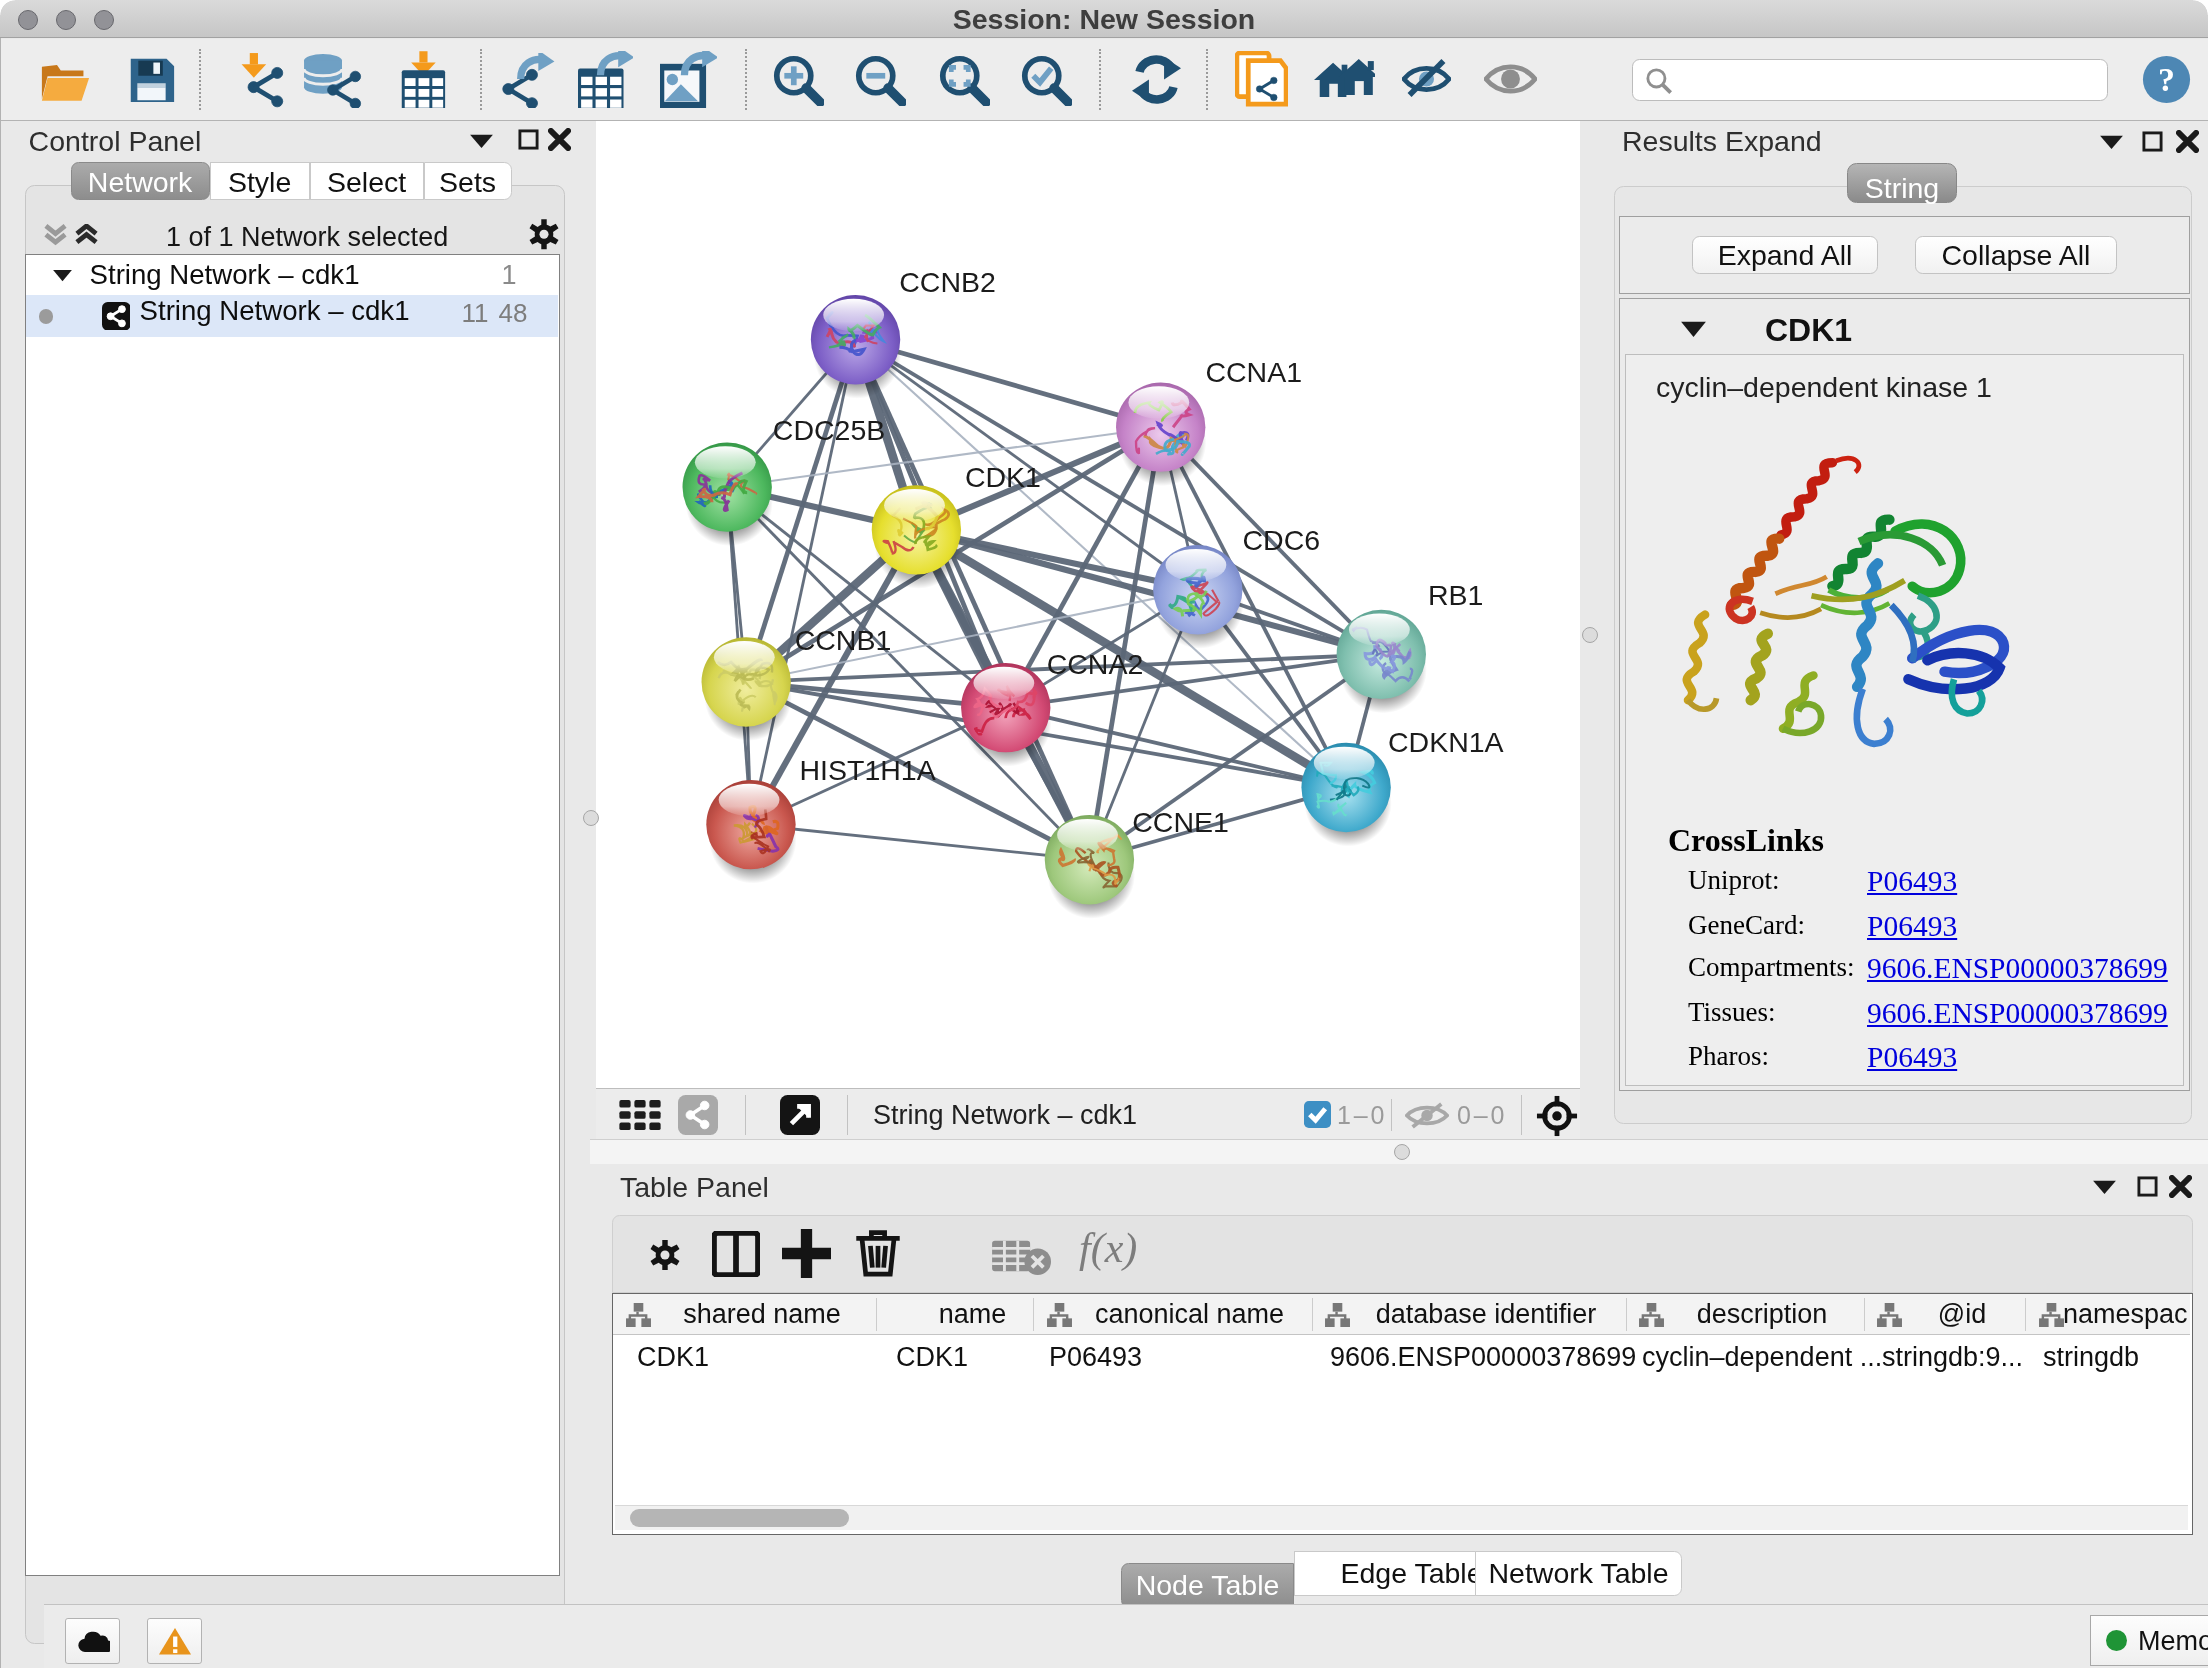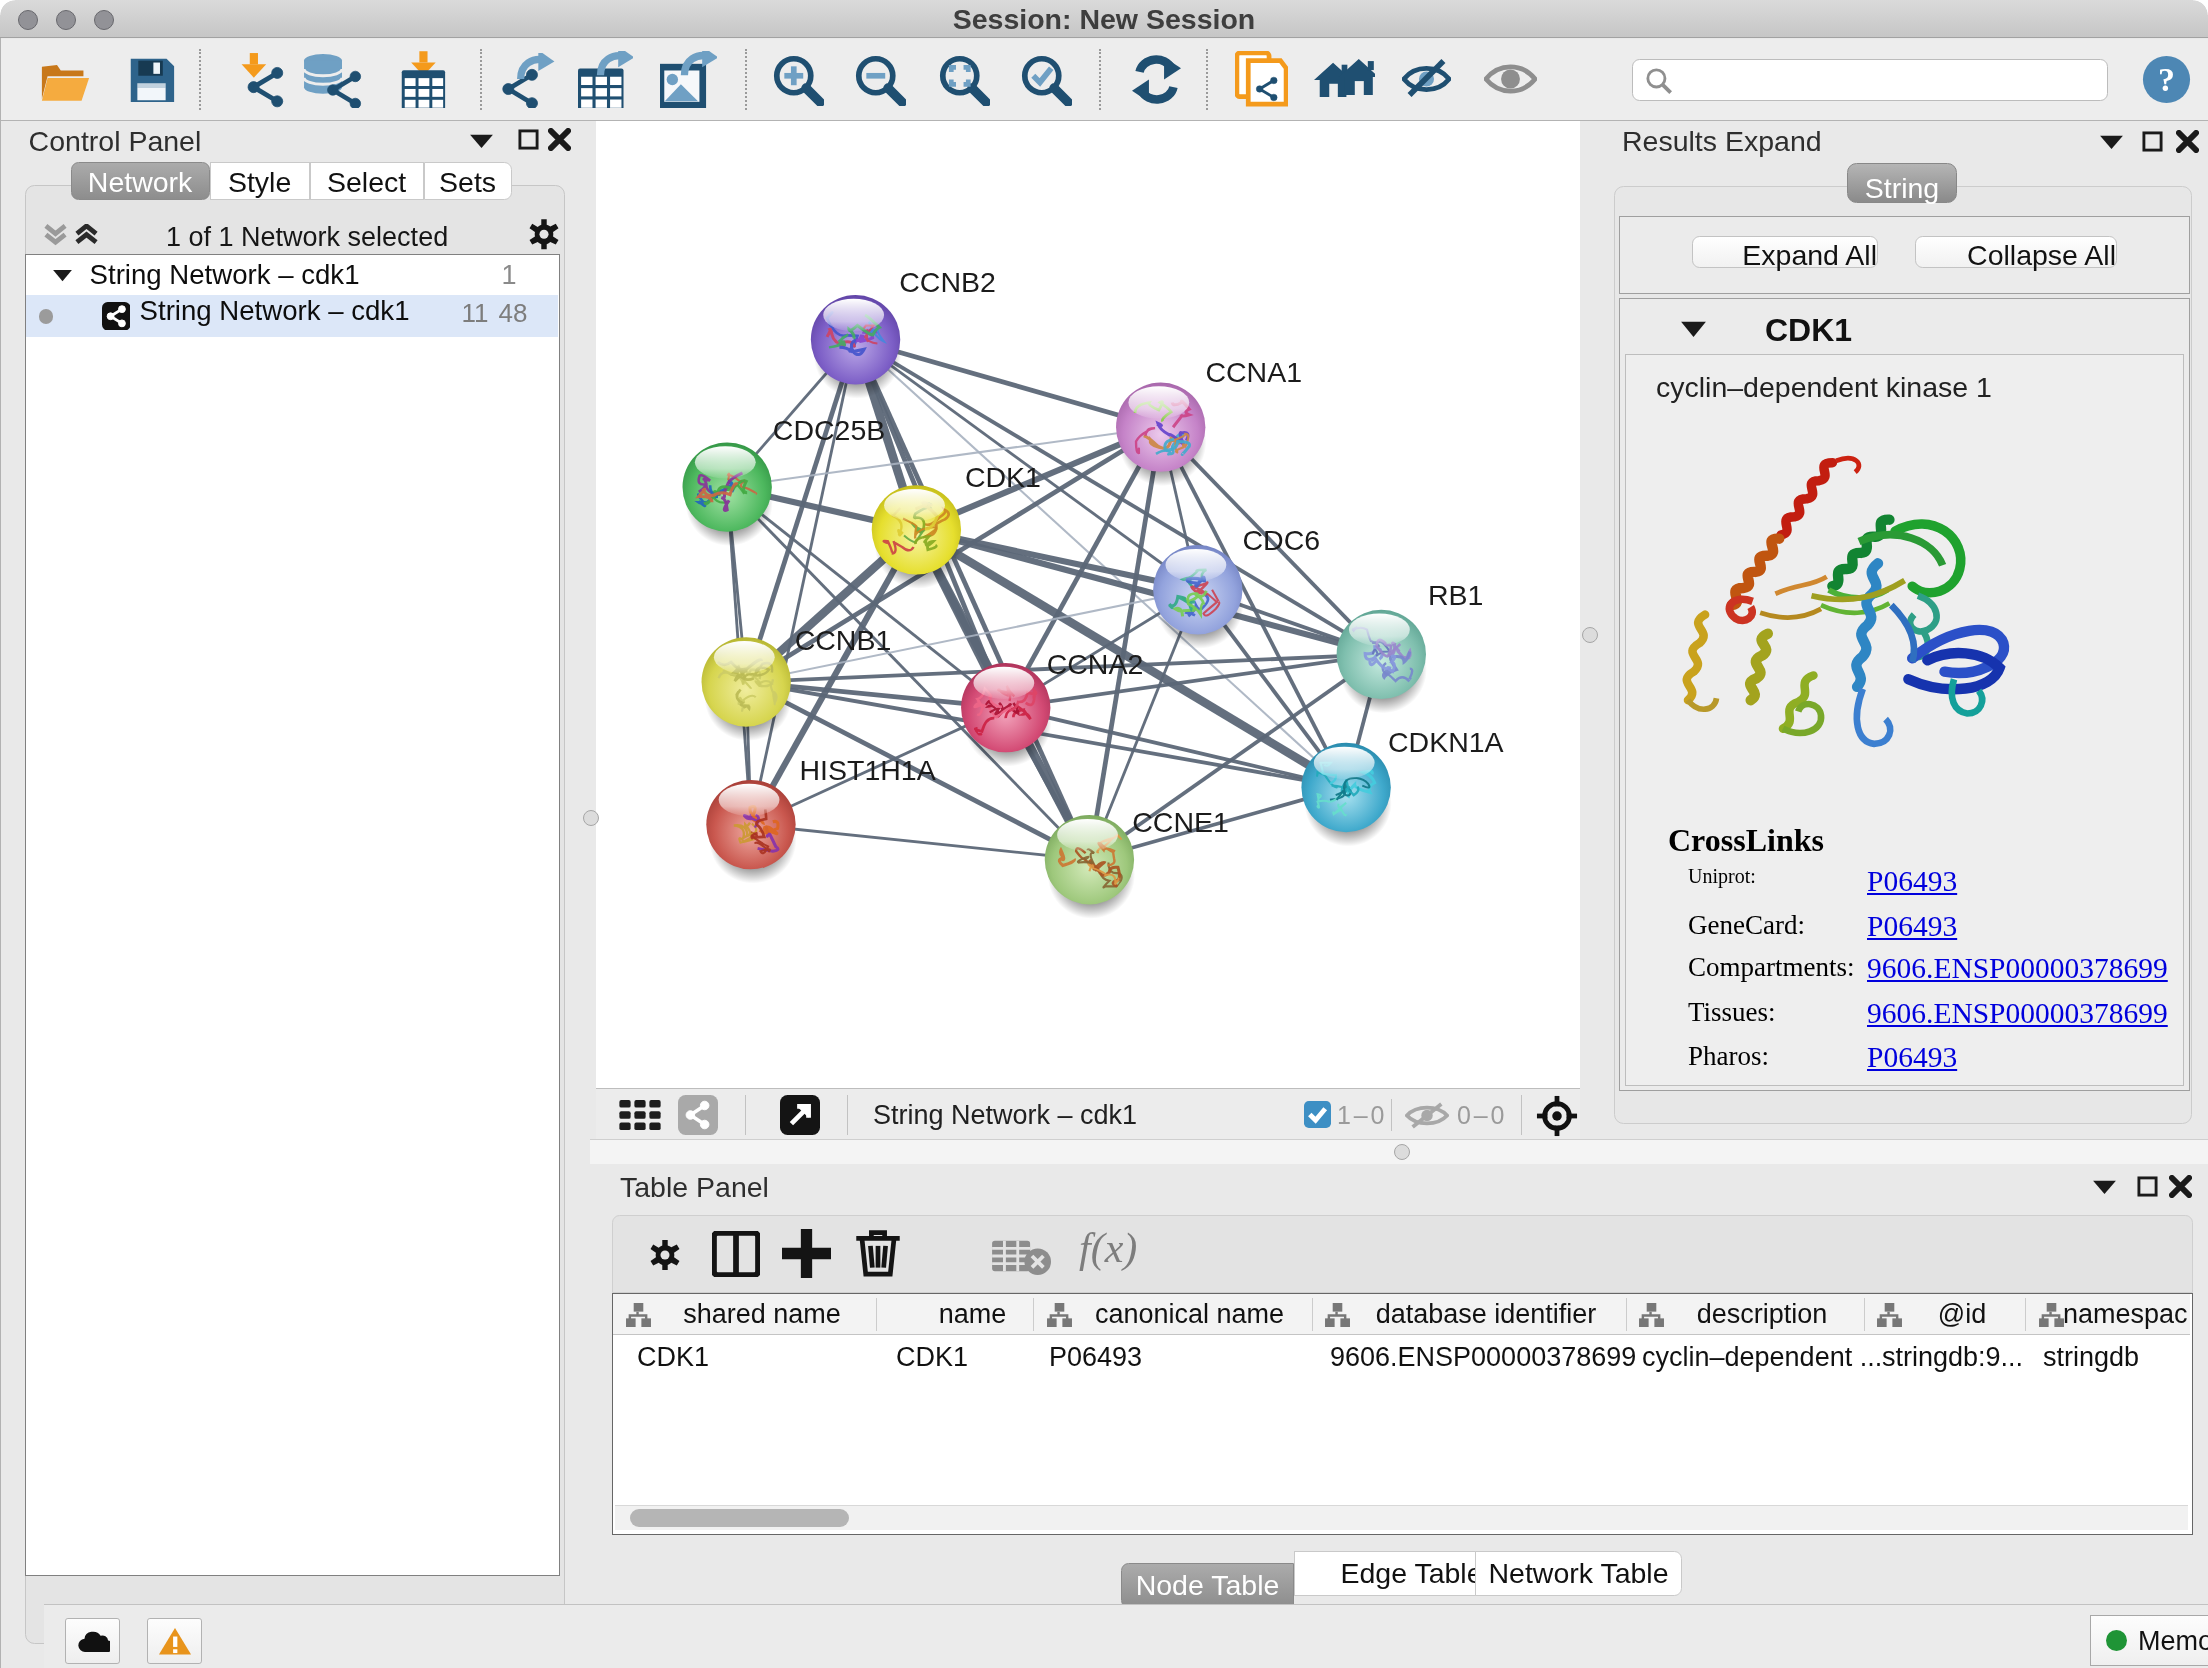--- a/index.html
+++ b/index.html
@@ -15,21 +15,21 @@
 .tab{position:absolute;top:41px;height:38px;line-height:38px;text-align:center;font-size:28.5px;background:#fff;border:1px solid #c9c9c9;color:#111;z-index:3;}
 .tabsel{background:linear-gradient(#ababab,#8d8d8d);color:#fff;border:1px solid #8a8a8a;}
 .whitelist{left:17px;top:133px;width:535px;height:1322px;background:#fff;border:1.9px solid #808080;}
 .row2{position:absolute;left:0;top:40px;width:532px;height:42px;background:#dce7f8;}
 .netview{left:596px;top:121px;width:984px;height:967px;background:#fff;}
 .netbar{left:596px;top:1088px;width:984px;height:51px;background:#ececec;border-top:1px solid #bdbdbd;}
 .nbsep{top:5.7px;width:0;height:40px;border-left:1px solid #c2c2c2;}
 .results{left:1598px;top:121px;width:611px;height:1026px;background:#e9e9e9;}
 .resbox{left:16px;top:65px;width:578px;height:938px;background:#e7e7e7;border:1px solid #cccccc;border-radius:9.5px;}
 .innerbox{position:absolute;left:21px;background:#ebebeb;border:1.9px solid #9f9f9f;}
-.btn{position:absolute;top:19px;height:32px;line-height:36px;text-align:right;font-size:28.5px;color:#111;background:linear-gradient(#ffffff,#f1f1f1);border:1px solid #c3c3c3;border-radius:7.6px;}
+.btn{position:absolute;top:19px;height:38px;line-height:36px;text-align:center;font-size:28.5px;color:#111;background:linear-gradient(#ffffff,#f1f1f1);border:1px solid #c3c3c3;border-radius:7.6px;}
 .serif{font-family:"Liberation Serif",serif;}
 .tablepanel{left:590px;top:1147px;width:1619px;height:429px;}
 .tpheader{position:absolute;left:0;top:17px;width:1619px;height:44px;background:#e9e9e9;}
 .tptoolbar{position:absolute;left:22px;top:68px;width:1581px;height:78px;background:#e3e3e3;border:1px solid #cfcfcf;border-radius:7.6px 7.6px 0 0;}
 .tbl{position:absolute;left:22px;top:146px;width:1581px;height:242px;background:#fff;border:1.9px solid #666;}
 .thead{position:absolute;left:0;top:0;width:1577px;height:41px;background:#f3f3f3;border-bottom:1px solid #c4c4c4;font-size:27px;color:#111;}
 .th{position:absolute;top:0;height:41px;line-height:41px;text-align:center;}
 .thsep{position:absolute;top:3.8px;width:0;height:33px;border-left:1px solid #cccccc;}
 .cell{position:absolute;top:43px;height:40px;line-height:40px;font-size:27px;color:#111;}
 .btab{position:absolute;top:404px;height:45px;line-height:43px;text-align:center;font-size:28.5px;background:#fff;border:1px solid #c9c9c9;color:#111;}
@@ -700,21 +700,21 @@
         <path d="M256,218 C296,186 344,178 352,202 C358,222 322,238 290,232" stroke="#2b50c8" stroke-width="11" fill="none" stroke-linecap="round"></path>
         <path d="M252,240 C292,258 340,252 348,228 C330,210 296,208 272,220" stroke="#1633ae" stroke-width="11" fill="none" stroke-linecap="round"></path>
         <path d="M300,240 C294,260 300,274 314,276 C328,276 334,262 326,252" stroke="#14a09a" stroke-width="7" fill="none"></path>
         <path d="M204,250 C192,282 198,306 216,308 C232,308 238,292 228,282" stroke="#3c7fd0" stroke-width="7" fill="none"></path>
         <path d="M200,95 C240,78 278,94 288,120" stroke="#2a9a35" stroke-width="8" fill="none"></path>
         <path d="M150,152 C192,162 222,152 248,136" stroke="#9f9f20" stroke-width="6" fill="none"></path>
         <path d="M234,162 C254,182 262,202 256,222" stroke="#2f6fc0" stroke-width="7" fill="none"></path>
         <path d="M96,170 C120,178 142,176 160,166" stroke="#b5891f" stroke-width="5" fill="none"></path>
       </svg>
 <div class="abs serif" style="left:48px;top:523px;font-size:32px;font-weight:bold;color:#000;">CrossLinks</div>
-<div class="abs serif" style="left:68px;top:566px;font-size:20px;color:#000;">Uniprot:</div>
+<div class="abs serif" style="left:68px;top:566px;font-size:27px;color:#000;">Uniprot:</div>
 <div class="abs serif" style="left:247px;top:566px;font-size:29.5px;"><a class="lnk">P06493</a></div>
 <div class="abs serif" style="left:68px;top:611px;font-size:27px;color:#000;">GeneCard:</div>
 <div class="abs serif" style="left:247px;top:611px;font-size:29.5px;"><a class="lnk">P06493</a></div>
 <div class="abs serif" style="left:68px;top:653px;font-size:27px;color:#000;">Compartments:</div>
 <div class="abs serif" style="left:247px;top:653px;font-size:29.5px;"><a class="lnk">9606.ENSP00000378699</a></div>
 <div class="abs serif" style="left:68px;top:698px;font-size:27px;color:#000;">Tissues:</div>
 <div class="abs serif" style="left:247px;top:698px;font-size:29.5px;"><a class="lnk">9606.ENSP00000378699</a></div>
 <div class="abs serif" style="left:68px;top:742px;font-size:27px;color:#000;">Pharos:</div>
 <div class="abs serif" style="left:247px;top:742px;font-size:29.5px;"><a class="lnk">P06493</a></div>
 </div>

